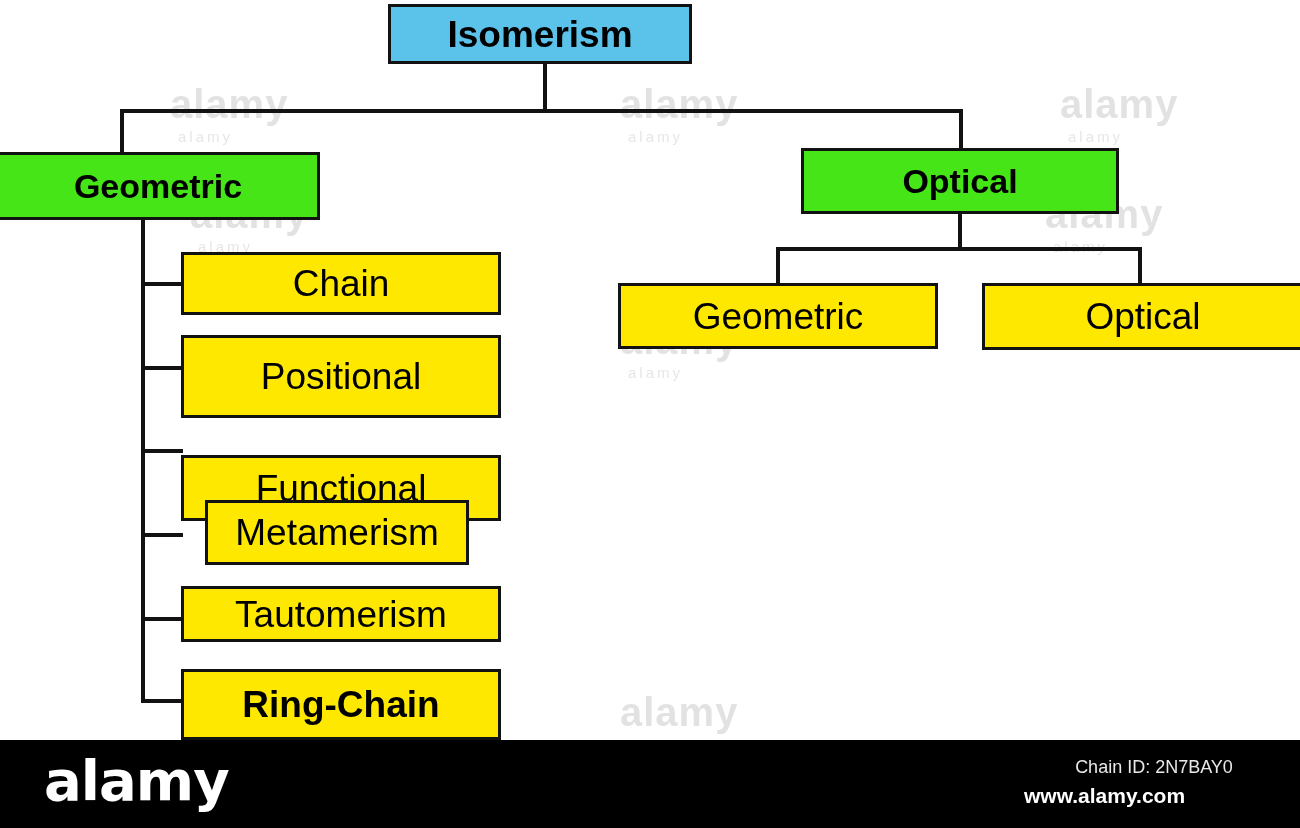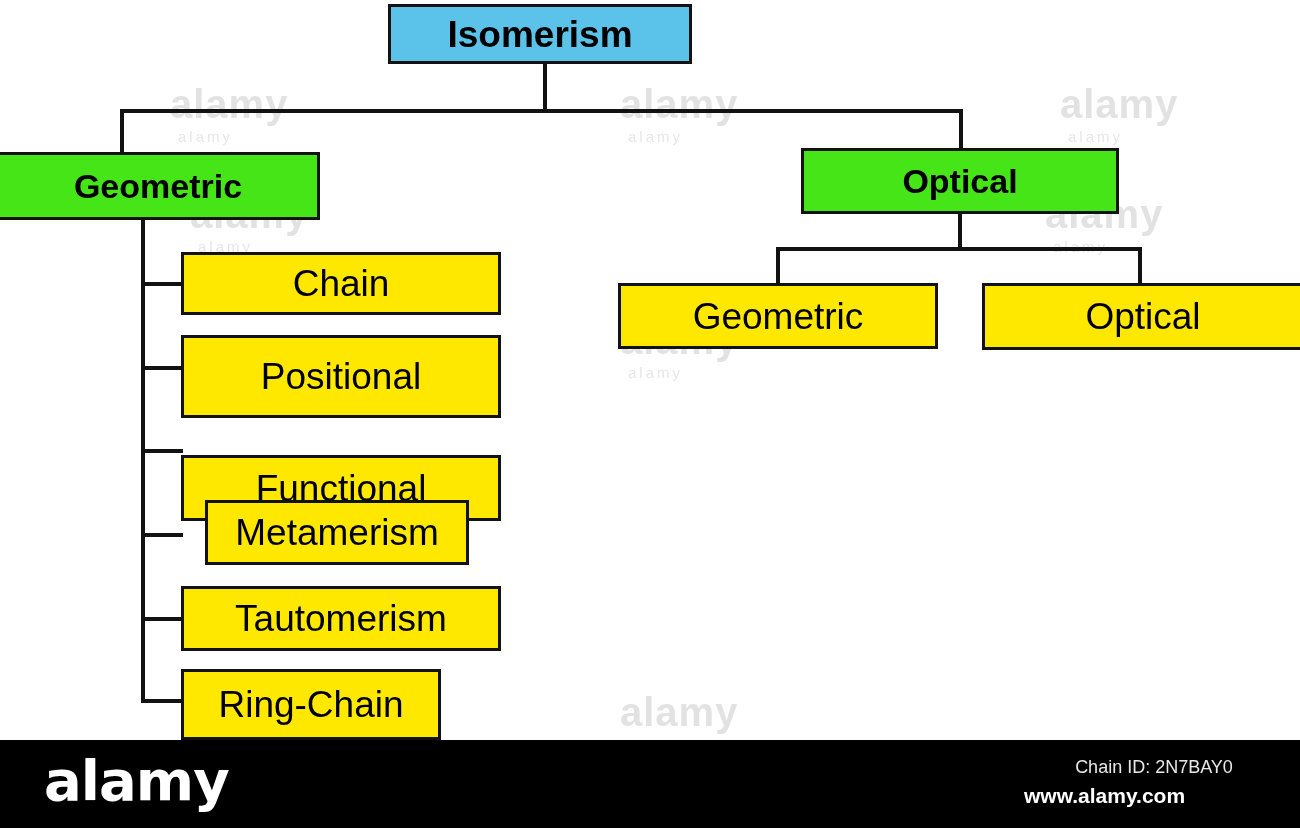--- a/index.html
+++ b/index.html
@@ -181,25 +181,25 @@
   </div>
 
   <div class="node node-leaf" style="left:181px; top:418px; width:320px; height:66px;margin-top:37px;">
     <span>Functional</span>
   </div>
 
   <div class="node node-leaf" style="left:181px; top:500px; width:264px; height:65px;margin-left:24px;">
     <span>Metamerism</span>
   </div>
 
-  <div class="node node-leaf" style="left:181px; top:586px; width:320px; height:65px;">
+  <div class="node node-leaf" style="left:181px; top:586px; width:320px; height:56px;">
     <span>Tautomerism</span>
   </div>
 
-  <div class="node node-leaf" style="left:181px; top:669px; width:260px; height:71px;">
+  <div class="node node-leaf" style="left:181px; top:669px; width:320px; height:71px;font-weight:bold;">
     <span>Ring-Chain</span>
   </div>
 
   <div class="node node-leaf" style="left:618px; top:283px; width:320px; height:66px;justify-content:center;">
     <span>Geometric</span>
   </div>
 
   <div class="node node-leaf" style="left:982px; top:283px; width:322px; height:67px;">
     <span>Optical</span>
   </div>

